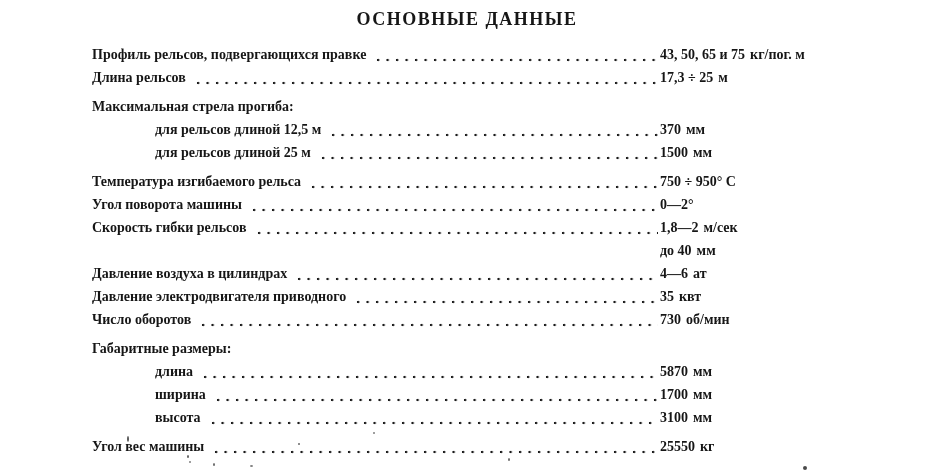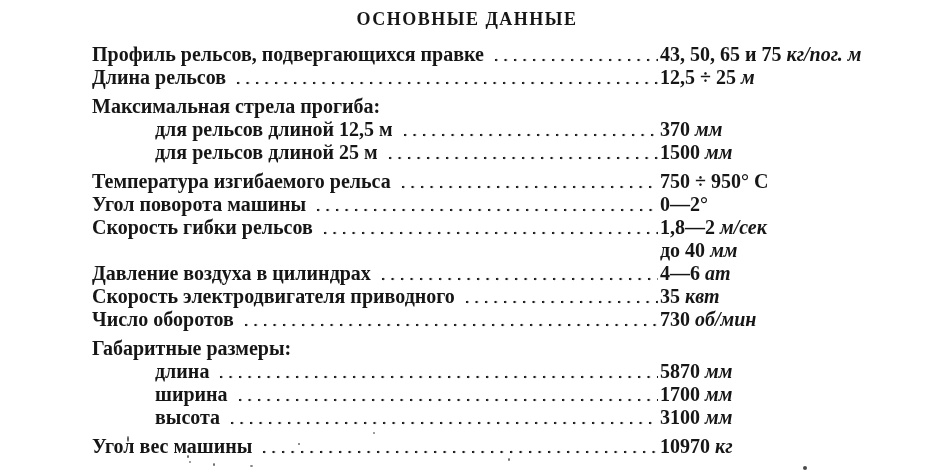--- a/index.html
+++ b/index.html
@@ -24,21 +24,21 @@
     line-height: 22px;
     text-align: center;
     margin: 2px 80px 13px 0;
     letter-spacing: 1.5px;
     font-weight: 700;
   }
   .rows { display: block; }
   .row {
     display: flex;
     align-items: flex-start;
-    font-size: 20px;
+    font-size: 14px;
     line-height: 23px;
     white-space: nowrap;
   }
   .row.gap { margin-top: 6px; }
   .row .left {
     flex: 1 1 auto;
     display: flex;
     min-width: 0;
   }
   .row .label { white-space: nowrap; }
@@ -51,21 +51,21 @@
     background-image: radial-gradient(circle at 2px 2px, #1b1b1b 1.15px, rgba(0,0,0,0) 1.6px);
     background-size: 9.5px 4px;
     background-repeat: repeat-x;
     background-position: left bottom;
   }
   .row.no-dots .leader { background: none; }
   .row .val {
     flex: 0 0 262px;
     white-space: nowrap;
   }
-  .unit { font-style: italic; margin-left: 5px; }
+  .unit { margin-left: 5px; }
   
   .speck {
     position: absolute;
     background: #2a2a2a;
     border-radius: 50%;
   }
 </style>
 </head>
 <body>
 
@@ -81,21 +81,21 @@
       <div class="val">
         <span class="num">43, 50, 65 и 75</span><span class="unit">кг/пог. м</span>
       </div>
     </div>
       <div class="row">
       <div class="left">
         <span class="label">Длина рельсов</span>
         <span class="leader"></span>
       </div>
       <div class="val">
-        <span class="num">12,5 ÷ 25</span><span class="unit">м</span>
+        <span class="num">17,3 ÷ 25</span><span class="unit">м</span>
       </div>
     </div>
       <div class="row gap no-dots">
       <div class="left">
         <span class="label">Максимальная стрела прогиба:</span>
         <span class="leader"></span>
       </div>
       <div class="val">
         <span class="num"></span>
       </div>
@@ -157,21 +157,21 @@
       <div class="left">
         <span class="label">Давление воздуха в цилиндрах</span>
         <span class="leader"></span>
       </div>
       <div class="val">
         <span class="num">4—6</span><span class="unit">ат</span>
       </div>
     </div>
       <div class="row">
       <div class="left">
-        <span class="label">Скорость электродвигателя приводного</span>
+        <span class="label">Давление электродвигателя приводного</span>
         <span class="leader"></span>
       </div>
       <div class="val">
         <span class="num">35</span><span class="unit">квт</span>
       </div>
     </div>
       <div class="row">
       <div class="left">
         <span class="label">Число оборотов</span>
         <span class="leader"></span>
@@ -215,21 +215,21 @@
       <div class="val">
         <span class="num">3100</span><span class="unit">мм</span>
       </div>
     </div>
       <div class="row gap">
       <div class="left">
         <span class="label">Угол вес машины</span>
         <span class="leader"></span>
       </div>
       <div class="val">
-        <span class="num">10970</span><span class="unit">кг</span>
+        <span class="num">25550</span><span class="unit">кг</span>
       </div>
     </div>
     </div>
 
   <div class="speck" style="left:127px; top:436px; width:2px; height:6px; opacity:.8;"></div>
   <div class="speck" style="left:298px; top:443px; width:2px; height:2px; opacity:.7;"></div>
   <div class="speck" style="left:373px; top:432px; width:2px; height:2px; opacity:.6;"></div>
   <div class="speck" style="left:187px; top:455px; width:2px; height:3px; opacity:.75;"></div>
   <div class="speck" style="left:189px; top:461px; width:2px; height:2px; opacity:.6;"></div>
   <div class="speck" style="left:213px; top:463px; width:2px; height:3px; opacity:.7;"></div>

